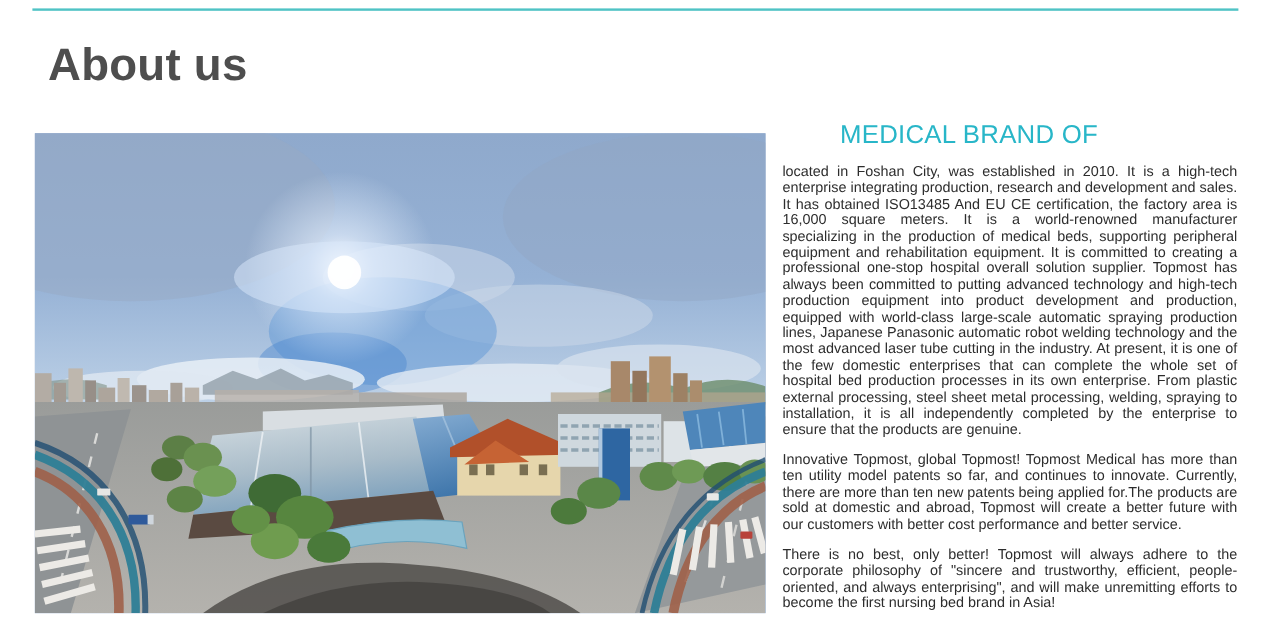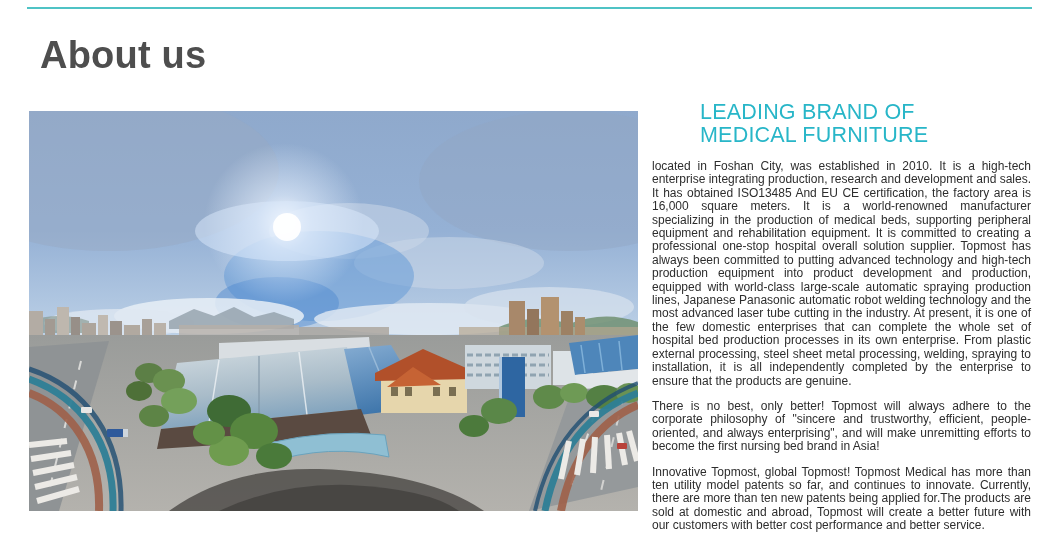--- a/index.html
+++ b/index.html
@@ -207,23 +207,22 @@
 
       <g>
         <path d="M140,400 Q200,356 290,358 Q400,362 455,400 Z" fill="#504e4a" opacity="0.85"></path>
         <path d="M190,400 Q250,372 320,374 Q400,378 430,400 Z" fill="#3f3d3a" opacity="0.7"></path>
       </g>
     </svg>
   </div>
 
   <div class="text-col">
     <h2 class="lead-heading">
-      <span style="display:block">LEADING BRAND OF</span>
-      <span style="display:block">MEDICAL FURNITURE</span>
+      <span style="display:block">MEDICAL BRAND OF</span>
     </h2>
     <div class="body-copy">
       <p>located in Foshan City, was established in 2010.  It is a high-tech enterprise integrating production, research and development and sales. It has obtained ISO13485 And EU CE certification, the  factory area is 16,000 square meters. It is a world-renowned manufacturer specializing in the production of medical beds, supporting peripheral equipment and rehabilitation equipment. It is committed to creating a professional one-stop hospital overall solution supplier. Topmost has always been committed to putting advanced technology and high-tech production equipment into product development and production, equipped with world-class large-scale automatic spraying production lines, Japanese Panasonic automatic robot welding technology and the most advanced laser tube cutting in the industry. At present, it is one of the few domestic enterprises that can complete the whole set of hospital bed production processes in its own enterprise. From plastic external processing, steel sheet metal processing, welding, spraying to installation, it is all independently completed by the enterprise to ensure that the products are genuine.</p>
+      <p>Innovative Topmost, global Topmost! Topmost Medical has more than ten utility model patents so far, and continues to innovate. Currently, there are more than ten new patents being applied for.The products are sold at domestic  and abroad, Topmost will create a better future with our customers with better cost performance and better service.</p>
       <p>There is no best, only better! Topmost will always adhere to the corporate philosophy of "sincere and trustworthy, efficient, people-oriented, and always enterprising", and will make unremitting efforts to become the first nursing bed brand in Asia!</p>
-      <p>Innovative Topmost, global Topmost! Topmost Medical has more than ten utility model patents so far, and continues to innovate. Currently, there are more than ten new patents being applied for.The products are sold at domestic  and abroad, Topmost will create a better future with our customers with better cost performance and better service.</p>
     </div>
   </div>
 
 </div>
 
 </body></html>

